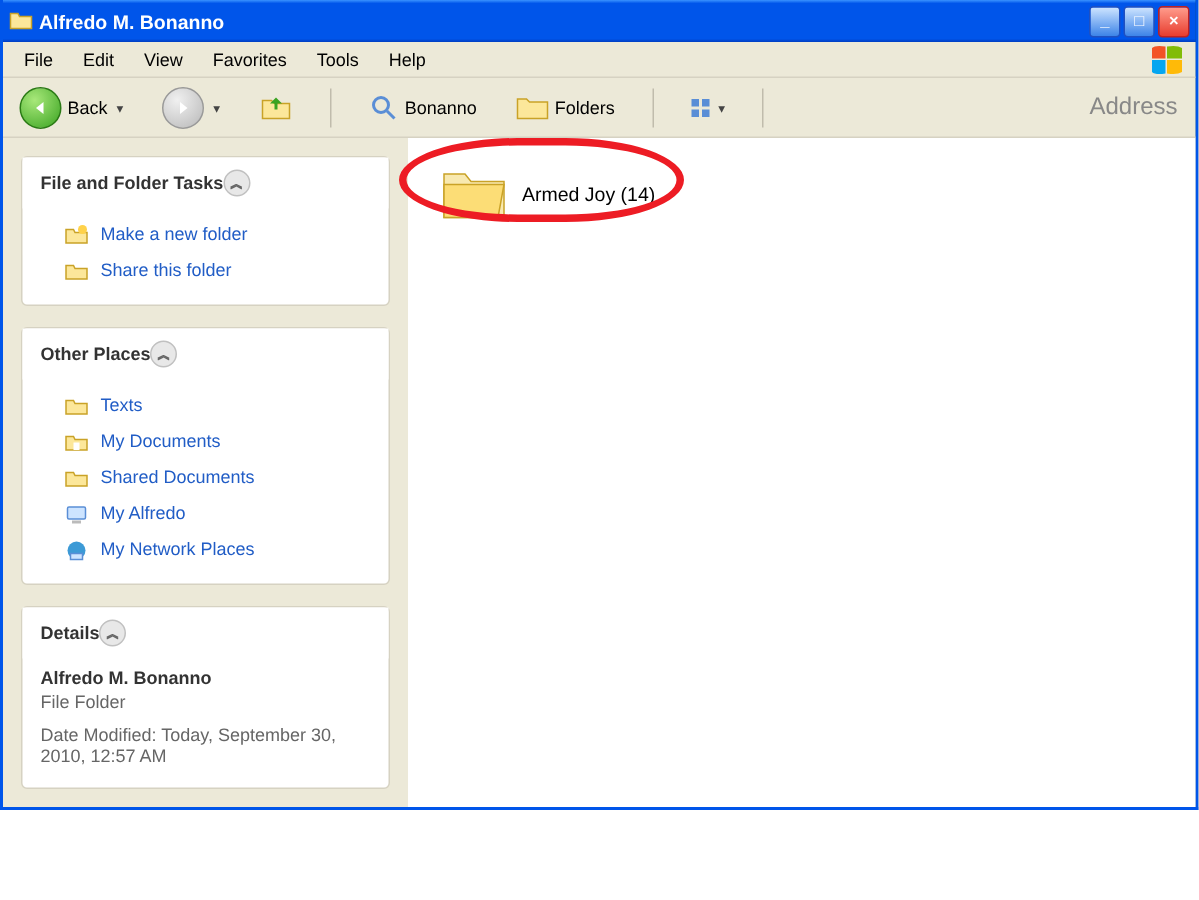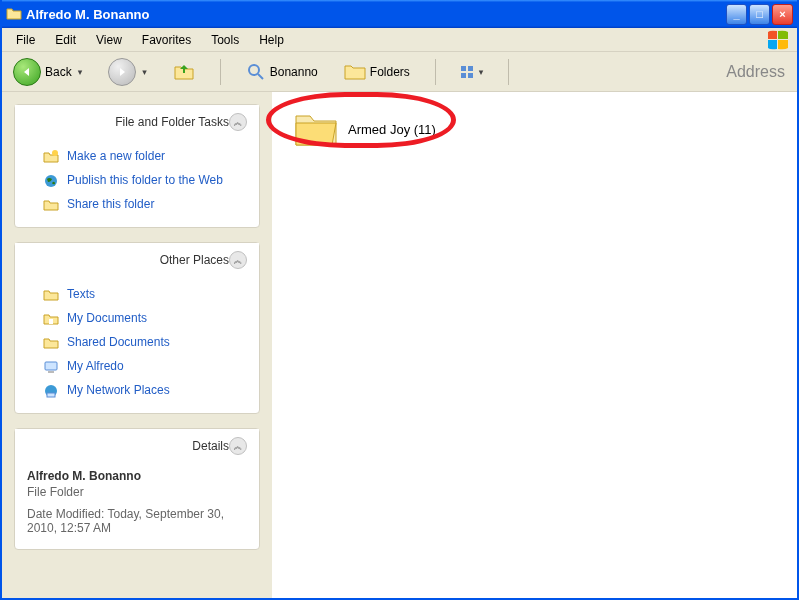--- a/index.html
+++ b/index.html
@@ -1,37 +1,37 @@
 <!DOCTYPE html>
 <html><head>
 <meta charset="utf-8">
 <style>
 * { margin: 0; padding: 0; box-sizing: border-box; font-family: Tahoma, Arial, sans-serif; }
 body { background: #fff; width: 799px; height: 600px; overflow: hidden; }
-.window { width: 799px; height: 600px; border: 2px solid #0055ea; border-top: none; display: flex; flex-direction: column; background: #0c4a6e; }
+.window { width: 799px; height: 540px; border: 2px solid #0055ea; border-top: none; display: flex; flex-direction: column; background: #0c4a6e; }
 .titlebar { height: 28px; background: linear-gradient(to bottom, #3a93ff 0%, #0055ea 8%, #0055ea 92%, #003dc1 100%); display: flex; align-items: center; padding: 0 4px; color: #fff; font-weight: bold; font-size: 13px; }
 .titlebar-icon { width: 16px; height: 16px; margin-right: 4px; }
 .title-text { flex: 1; }
 .window-controls { display: flex; gap: 2px; }
 .win-btn { width: 21px; height: 21px; background: linear-gradient(to bottom,#cde4ff,#3d84e8); border: 1px solid #2050c0; border-radius: 3px; display: flex; align-items: center; justify-content: center; color: #fff; font-size: 11px; font-weight: bold; cursor: pointer; }
 .win-btn.close { background: linear-gradient(to bottom,#ff9c8c,#e83d2f); border-color: #c02020; }
 .menubar { height: 24px; background: #ece9d8; display: flex; align-items: center; padding: 2px 4px; border-bottom: 1px solid #d6d2c2; text-align: center; }
 .menu-item { padding: 2px 10px; font-size: 12px; color: #000; cursor: pointer; }
 .winlogo { margin-left: auto; margin-right: 4px; width: 22px; height: 20px; }
 .toolbar { height: 40px; background: #ece9d8; display: flex; align-items: center; padding: 0 6px; border-bottom: 1px solid #d6d2c2; gap: 16px; }
 .tb-btn { display: flex; align-items: center; gap: 4px; padding: 3px 5px; border-radius: 3px; font-size: 12px; cursor: pointer; }
 .tb-sep { width: 1px; height: 26px; background: #c0bcac; margin: 0 4px; }
 .circle-btn { width: 28px; height: 28px; border-radius: 50%; display: flex; align-items: center; justify-content: center; }
 .circle-green { background: radial-gradient(circle at 35% 30%, #a8e87a, #3aa321); border: 1px solid #2a7a15; }
 .circle-gray { background: radial-gradient(circle at 35% 30%, #f0f0f0, #b8b8b8); border: 1px solid #999; }
 .addr-label { margin-left: auto; font-size: 16px; color: #888; padding-right: 6px; }
 .content { flex: 1; display: flex; background: #fff; overflow: hidden; }
 .sidebar { width: 270px; background: #ece9d8; padding: 12px; display: flex; flex-direction: column; gap: 14px; overflow: auto; }
 .panel { background: #fff; border: 1px solid #d6d2c2; border-radius: 4px; }
-.panel-header { background: #fff; padding: 8px 12px; display: flex; align-items: center; justify-content: flex-end; font-size: 12px; font-weight: normal; color: #333; }
+.panel-header { background: #fff; padding: 8px 12px; display: flex; align-items: center; justify-content: flex-start; font-size: 12px; font-weight: bold; color: #333; }
 .collapse-btn { width: 18px; height: 18px; border-radius: 50%; background: #e8e8e8; border: 1px solid #c0c0c0; display: flex; align-items: center; justify-content: center; font-size: 9px; color: #666; cursor: pointer; }
 .panel-body { padding: 6px 12px 10px 28px; }
 .task-link { display: flex; align-items: center; gap: 8px; padding: 4px 0; font-size: 12px; color: #215dc6; cursor: pointer; line-height: 1.3; }
 .task-icon { width: 16px; height: 16px; flex-shrink: 0; }
 .details-body { padding: 6px 12px 14px 12px; font-size: 12px; color: #666; }
 .details-title { font-weight: bold; color: #333; margin-bottom: 2px; }
 .details-type { margin-bottom: 8px; }
 .main-area { flex: 1; background: #fff; padding: 14px; position: relative; }
 .folder-item { display: inline-flex; align-items: center; gap: 10px; padding: 4px 8px; cursor: pointer; }
 .folder-big { width: 44px; height: 38px; }
@@ -144,27 +144,20 @@
         <div class="panel-body">
           <div class="task-link">
             <svg class="task-icon" viewBox="0 0 16 16">
                 <path fill="#fce79a" stroke="#c9a227" d="M1 4h5l1 2h8v7H1z"></path>
                 <circle cx="12" cy="4" r="3" fill="#ffd24a"></circle>
               </svg>
             <span>Make a new folder</span>
           </div>
           <div class="task-link">
             <svg class="task-icon" viewBox="0 0 16 16">
-                <circle cx="8" cy="8" r="6" fill="#3c9ad6"></circle>
-                <path fill="#2a7a15" d="M4 6 Q6 4 9 6 Q8 9 5 9 Z M10 9 Q12 8 12 11 Q10 12 9 10 Z"></path>
-              </svg>
-            <span>Publish this folder to the Web</span>
-          </div>
-          <div class="task-link">
-            <svg class="task-icon" viewBox="0 0 16 16">
                 <path fill="#fce79a" stroke="#c9a227" d="M1 4h5l1 2h8v7H1z"></path>
               </svg>
             <span>Share this folder</span>
           </div>
         </div>
       </div>
 
       <div class="panel">
         <div class="panel-header">
           <span>Other Places</span>
@@ -224,19 +217,19 @@
       </div>
 
     </div>
 
     <div class="main-area">
       <div class="folder-item">
         <svg class="folder-big" viewBox="0 0 44 38">
           <path fill="#f8e9b0" stroke="#c9a227" d="M2 6 h14 l4 5 h22 v24 H2 z"></path>
           <path fill="#fcdd76" stroke="#c9a227" d="M2 13 h40 l-4 22 H2 z"></path>
         </svg>
-        <span class="folder-name">Armed Joy (11)</span>
+        <span class="folder-name">Armed Joy (14)</span>
       </div>
       <div class="annotation" style="left:-6px; top:0px; width:190px; height:56px;"></div>
     </div>
   </div>
 
 </div>
 
 </body></html>

